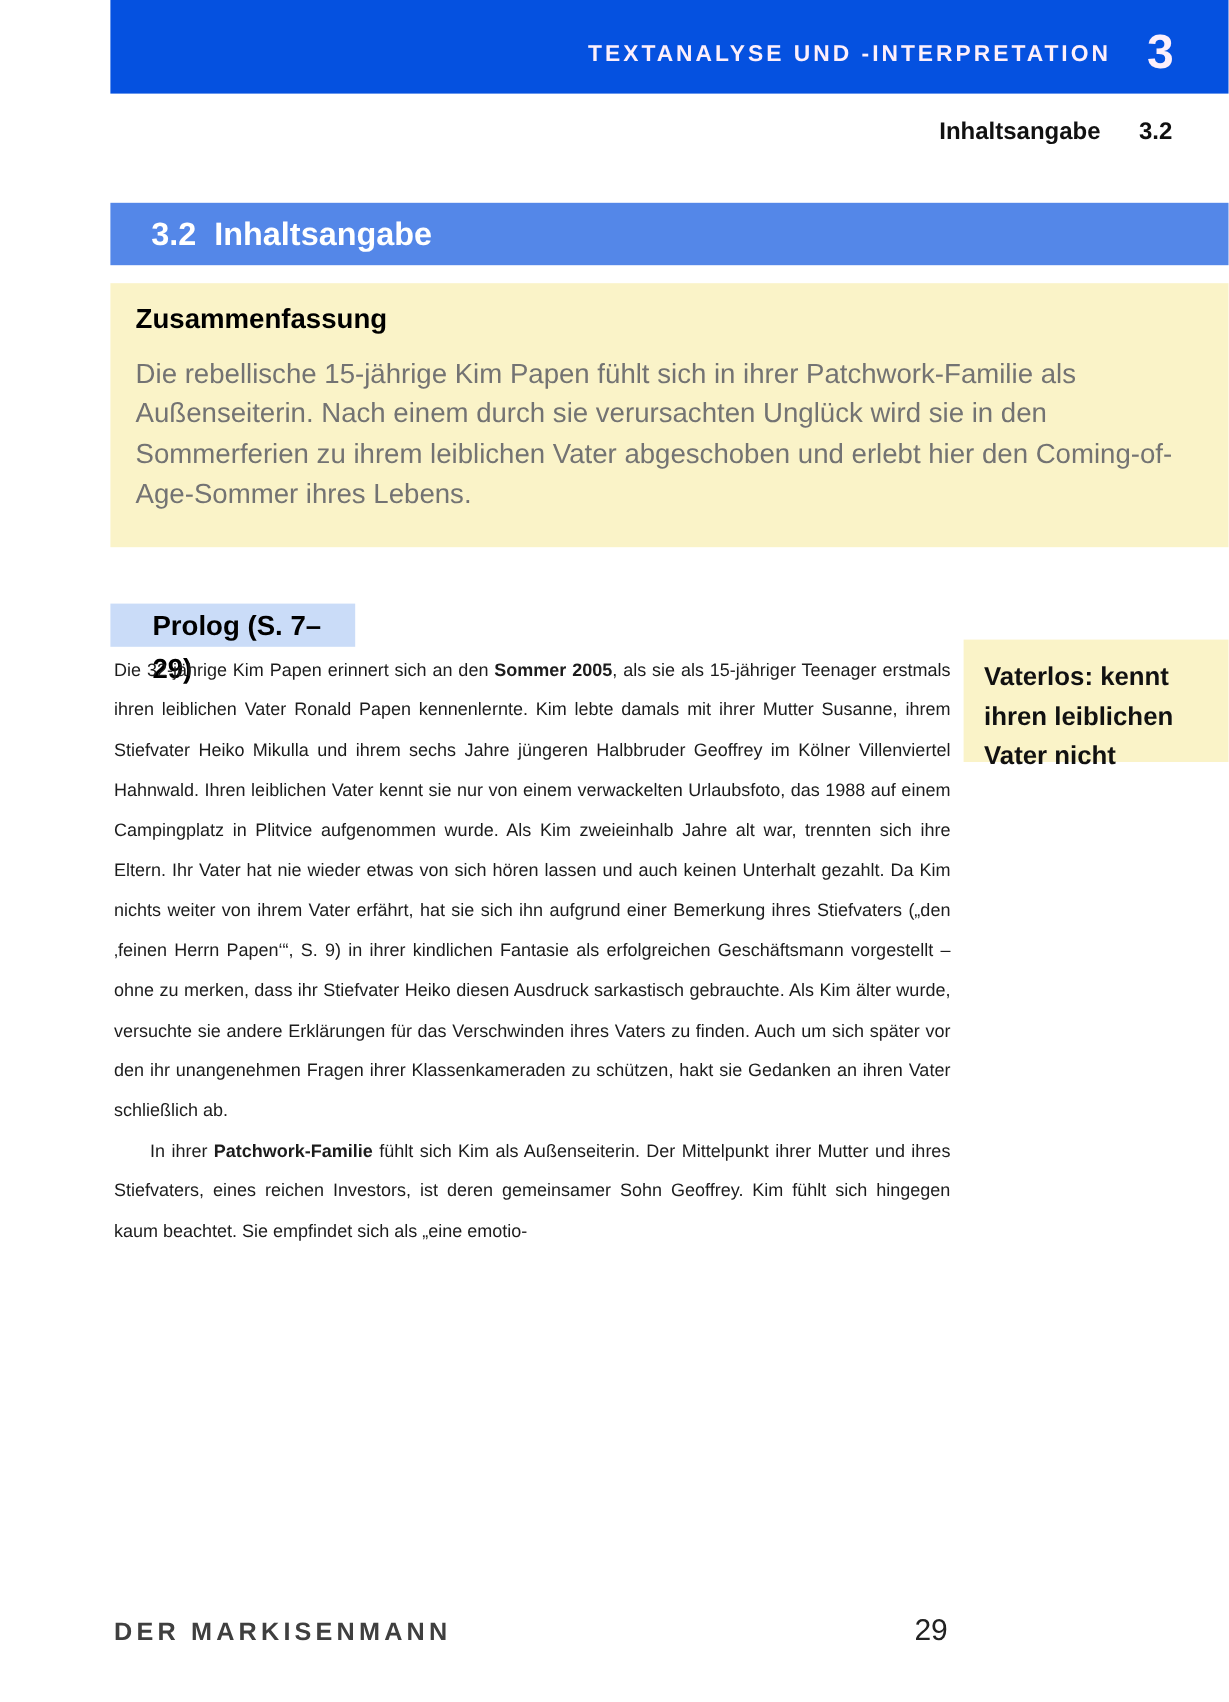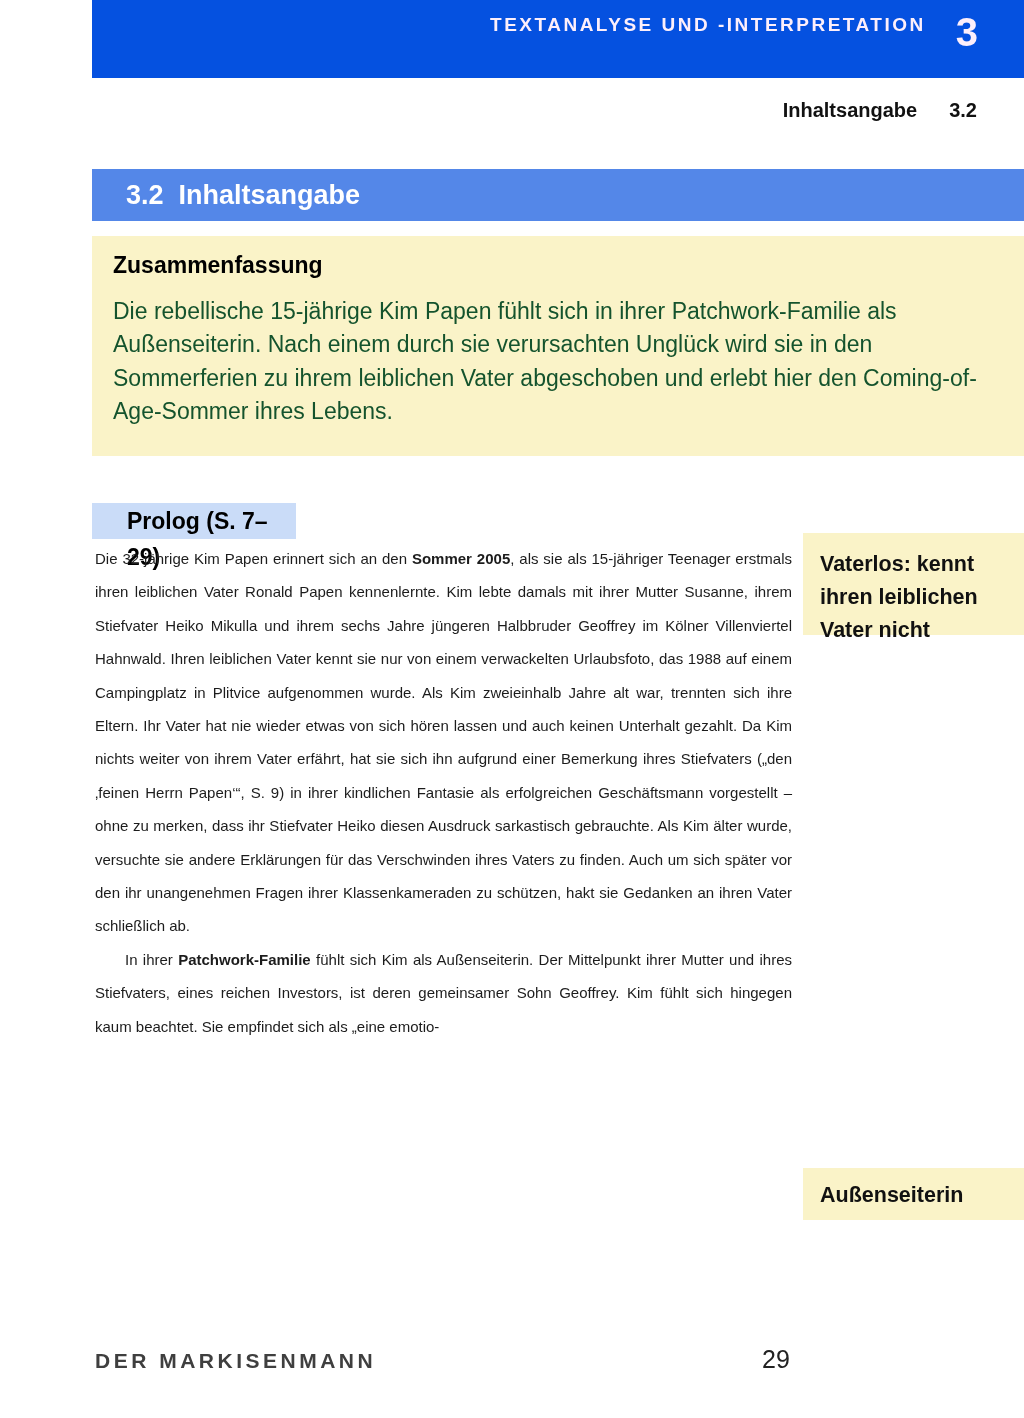--- a/index.html
+++ b/index.html
@@ -17,21 +17,21 @@
   .page{
     position:relative;
     width:1024px;height:1418px;
     background:#ffffff;
     overflow:hidden;
   }
   
   .top-bar{
     position:absolute;left:92px;top:0;width:932px;height:78px;
     background:var(--c-topbar);
-    display:flex;justify-content:flex-end;
+    display:flex;align-items:center;justify-content:flex-end;
     padding-right:46px;
   }
   .top-bar .kicker{
     color:var(--c-headertext);
     font-size:19px;font-weight:bold;letter-spacing:2.5px;
     padding-top:14px;
   }
   .top-bar .chapter-num{
     color:var(--c-headertext);
     font-size:40px;font-weight:bold;
@@ -56,21 +56,21 @@
   .summary-box{
     position:absolute;left:92px;top:236px;width:932px;height:220px;
     background:var(--c-note);
     padding:16px 20px 0 21px;
   }
   .summary-box .summary-title{
     font-size:23px;font-weight:bold;color:#000;
     margin-bottom:13px;
   }
   .summary-box .summary-text{
-    font-size:23px;line-height:33.4px;color:#14532d;margin-top:16px;
+    font-size:23px;line-height:33.4px;color:#737373;margin-top:16px;
   }
   
   .prolog-label{
     position:absolute;left:92px;top:503px;width:204px;height:36px;
     background:var(--c-label);
     font-size:23px;font-weight:bold;color:#000;
     line-height:36px;padding-left:35px;
   }
   
   .body-text{
@@ -127,18 +127,17 @@
   </div>
 
   <div class="prolog-label">Prolog (S. 7–29)</div>
 
   <div class="body-text">
     <p>Die 32-jährige Kim Papen erinnert sich an den <b>Sommer 2005</b>, als sie als 15-jähriger Teenager erstmals ihren leiblichen Vater Ronald Papen kennenlernte. Kim lebte damals mit ihrer Mutter Susanne, ihrem Stiefvater Heiko Mikulla und ihrem sechs Jahre jüngeren Halbbruder Geoffrey im Kölner Villenviertel Hahnwald. Ihren leiblichen Vater kennt sie nur von einem verwackelten Urlaubsfoto, das 1988 auf einem Campingplatz in Plitvice aufgenommen wurde. Als Kim zweieinhalb Jahre alt war, trennten sich ihre Eltern. Ihr Vater hat nie wieder etwas von sich hören lassen und auch keinen Unterhalt gezahlt. Da Kim nichts weiter von ihrem Vater erfährt, hat sie sich ihn aufgrund einer Bemerkung ihres Stiefvaters („den ‚feinen Herrn Papen‘“, S. 9) in ihrer kindlichen Fantasie als erfolgreichen Geschäftsmann vorgestellt – ohne zu merken, dass ihr Stiefvater Heiko diesen Ausdruck sarkastisch gebrauchte. Als Kim älter wurde, versuchte sie andere Erklärungen für das Verschwinden ihres Vaters zu finden. Auch um sich später vor den ihr unangenehmen Fragen ihrer Klassenkameraden zu schützen, hakt sie Gedanken an ihren Vater schließlich ab.</p>
     <p class="indent">In ihrer <b>Patchwork-Familie</b> fühlt sich Kim als Außenseiterin. Der Mittelpunkt ihrer Mutter und ihres Stiefvaters, eines reichen Investors, ist deren gemeinsamer Sohn Geoffrey. Kim fühlt sich hingegen kaum beachtet. Sie empfindet sich als „eine emotio-</p>
   </div>
 
   <div class="margin-note note-1">Vaterlos: kennt ihren leiblichen Vater nicht</div>
-  <div class="margin-note note-2">Außenseiterin</div>
 
   <div class="footer-title">DER MARKISENMANN</div>
   <div class="footer-page">29</div>
 
 </div>
 
 </body></html>

